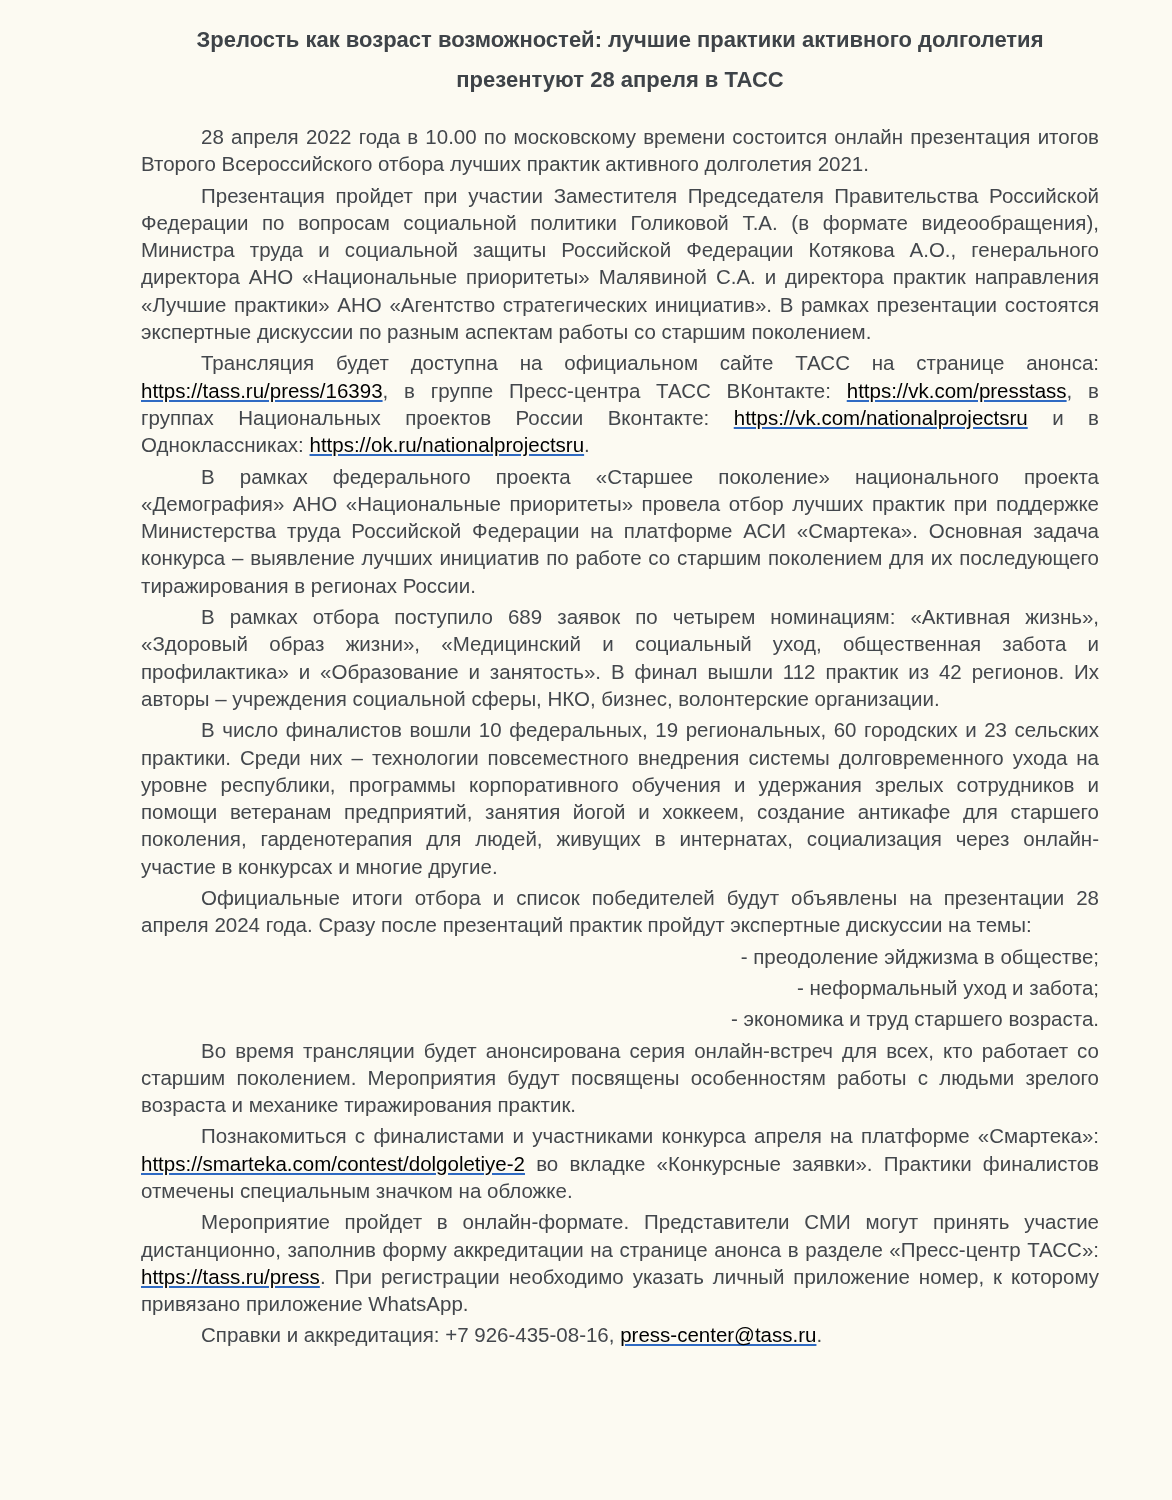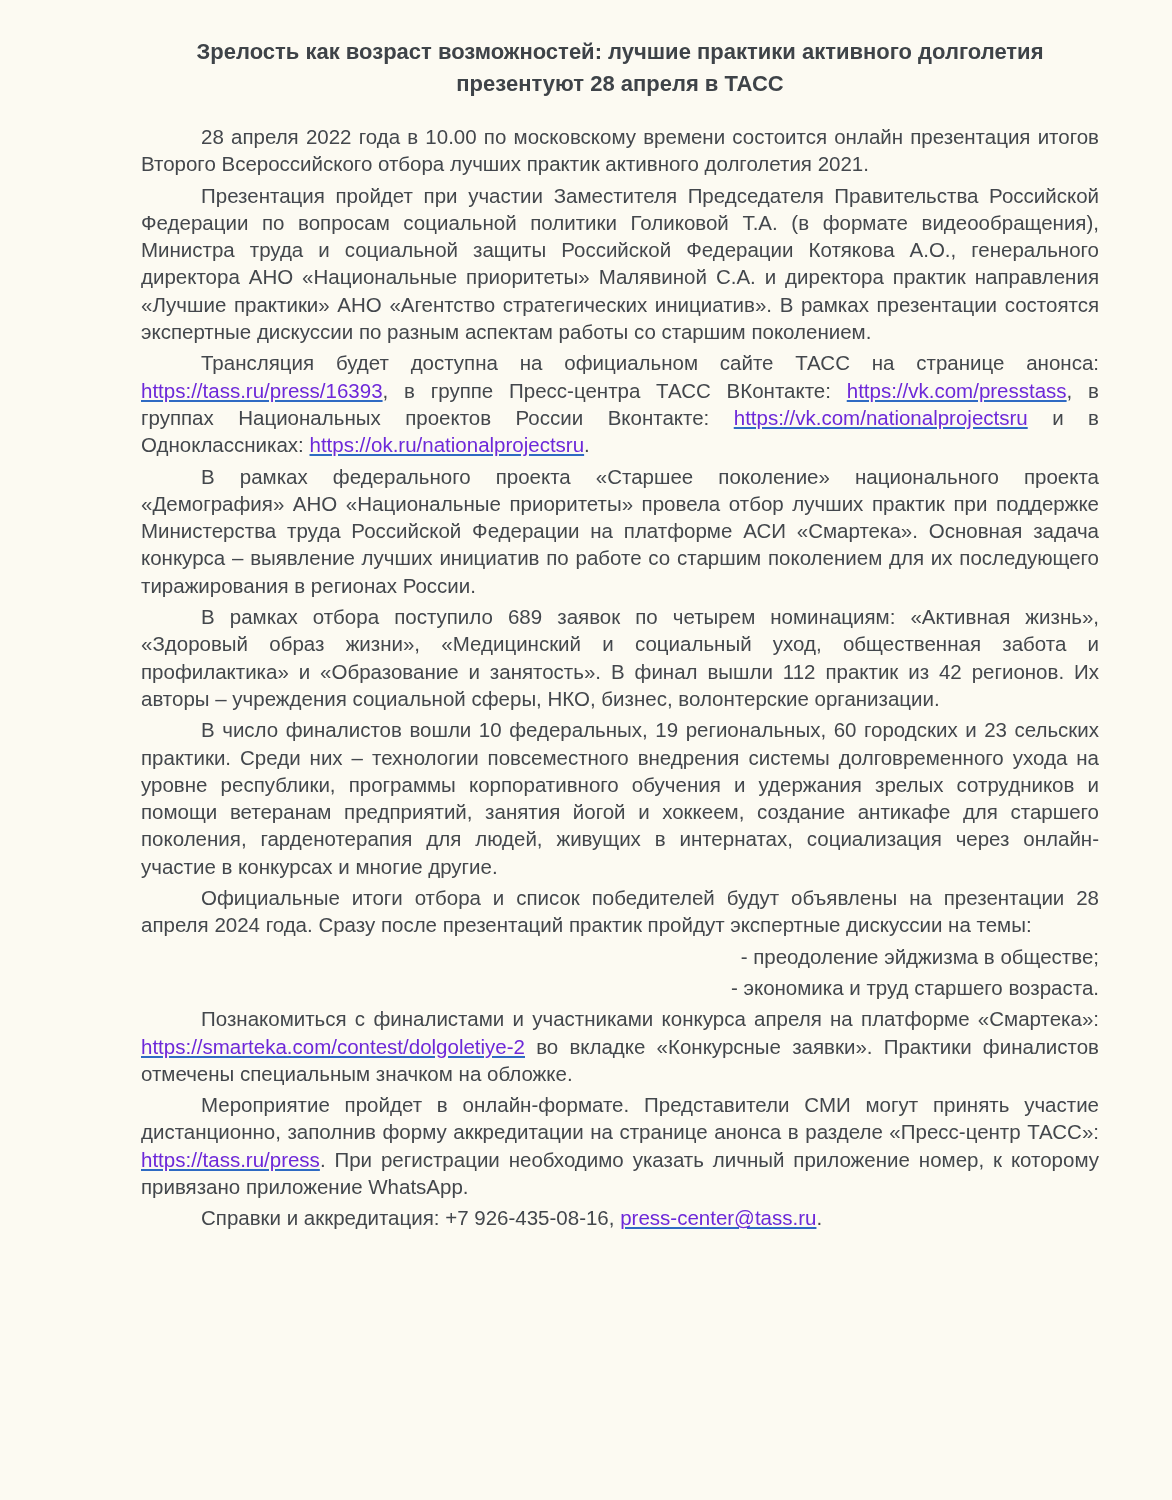--- a/index.html
+++ b/index.html
@@ -17,57 +17,59 @@
     margin: 0 auto;
     background: #fcfaf2;
     color: #43474c;
     box-sizing: border-box;
     padding: 20px 69px 0 137px;
     overflow: hidden;
   }
   .doc-title {
     font-size: 22px;
     font-weight: bold;
-    line-height: 32px;
+    line-height: 40px;
     text-align: center;
     max-width: 900px;
-    margin: 16px auto 23px auto;
+    margin: 0 auto 23px auto;
     color: #3e4348;
   }
   .doc-body {
     font-size: 20.5px;
     line-height: 27.3px;
   }
   .para {
     margin: 4px;
     text-align: justify;
     text-indent: 60px;
   }
   .para.list-item {
     text-align: right;
   }
   .doc-link {
-    color: #6d28d9;
+    color: #000000;
     text-decoration: underline;
     text-decoration-color: #2e6ac3;
     cursor: pointer;
   }
 </style>
 </head>
 <body>
 
 <div class="page">
   <div class="doc-title">Зрелость как возраст возможностей: лучшие практики активного долголетия презентуют 28 апреля в ТАСС</div>
   <div class="doc-body">
       <p class="para body"><span>28 апреля 2022 года в 10.00 по московскому времени состоится онлайн презентация итогов Второго Всероссийского отбора лучших практик активного долголетия 2021.</span></p>
       <p class="para body"><span>Презентация пройдет при участии Заместителя Председателя Правительства Российской Федерации по вопросам социальной политики Голиковой Т.А. (в формате видеообращения), Министра труда и социальной защиты Российской Федерации Котякова А.О., генерального директора АНО «Национальные приоритеты» Малявиной С.А. и директора практик направления «Лучшие практики» АНО «Агентство стратегических инициатив». В рамках презентации состоятся экспертные дискуссии по разным аспектам работы со старшим поколением.</span></p>
       <p class="para body"><span>Трансляция будет доступна на официальном сайте ТАСС на странице анонса: </span><a class="doc-link" href="#">https://tass.ru/press/16393</a><span>, в группе Пресс-центра ТАСС ВКонтакте: </span><a class="doc-link" href="#">https://vk.com/presstass</a><span>, в группах Национальных проектов России Вконтакте: </span><a class="doc-link" href="#">https://vk.com/nationalprojectsru</a><span> и в Одноклассниках: </span><a class="doc-link" href="#">https://ok.ru/nationalprojectsru</a><span>.</span></p>
       <p class="para body"><span>В рамках федерального проекта «Старшее поколение» национального проекта «Демография» АНО «Национальные приоритеты» провела отбор лучших практик при поддержке Министерства труда Российской Федерации на платформе АСИ «Смартека». Основная задача конкурса – выявление лучших инициатив по работе со старшим поколением для их последующего тиражирования в регионах России.</span></p>
       <p class="para body"><span>В рамках отбора поступило 689 заявок по четырем номинациям: «Активная жизнь», «Здоровый образ жизни», «Медицинский и социальный уход, общественная забота и профилактика» и «Образование и занятость». В финал вышли 112 практик из 42 регионов. Их авторы – учреждения социальной сферы, НКО, бизнес, волонтерские организации.</span></p>
       <p class="para body"><span>В число финалистов вошли 10 федеральных, 19 региональных, 60 городских и 23 сельских практики. Среди них – технологии повсеместного внедрения системы долговременного ухода на уровне республики, программы корпоративного обучения и удержания зрелых сотрудников и помощи ветеранам предприятий, занятия йогой и хоккеем, создание антикафе для старшего поколения, гарденотерапия для людей, живущих в интернатах, социализация через онлайн-участие в конкурсах и многие другие.</span></p>
       <p class="para body"><span>Официальные итоги отбора и список победителей будут объявлены на презентации 28 апреля 2024 года. Сразу после презентаций практик пройдут экспертные дискуссии на темы:</span></p>
       <p class="para list-item"><span>- преодоление эйджизма в обществе;</span></p>
+      <p class="para list-item"><span>- неформальный уход и забота;</span></p>
       <p class="para list-item"><span>- экономика и труд старшего возраста.</span></p>
+      <p class="para body"><span>Во время трансляции будет анонсирована серия онлайн-встреч для всех, кто работает со старшим поколением. Мероприятия будут посвящены особенностям работы с людьми зрелого возраста и механике тиражирования практик.</span></p>
       <p class="para body"><span>Познакомиться с финалистами и участниками конкурса апреля на платформе «Смартека»: </span><a class="doc-link" href="#">https://smarteka.com/contest/dolgoletiye-2</a><span> во вкладке «Конкурсные заявки». Практики финалистов отмечены специальным значком на обложке.</span></p>
       <p class="para body"><span>Мероприятие пройдет в онлайн-формате. Представители СМИ могут принять участие дистанционно, заполнив форму аккредитации на странице анонса в разделе «Пресс-центр ТАСС»: </span><a class="doc-link" href="#">https://tass.ru/press</a><span>. При регистрации необходимо указать личный приложение номер, к которому привязано приложение WhatsApp.</span></p>
       <p class="para body"><span>Справки и аккредитация: +7 926-435-08-16, </span><a class="doc-link" href="#">press-center@tass.ru</a><span>.</span></p>
     </div>
 </div>
 
 </body></html>

